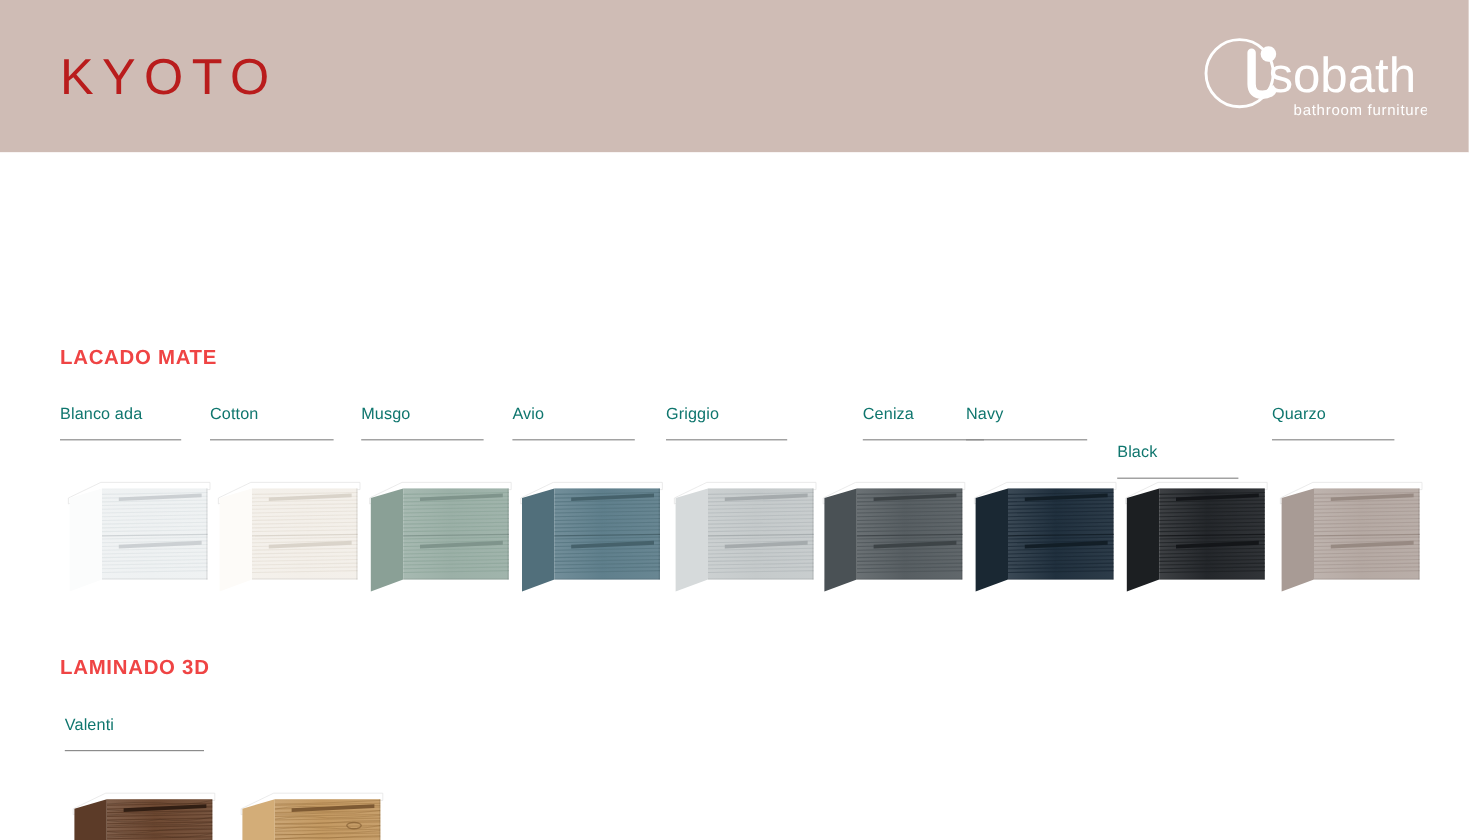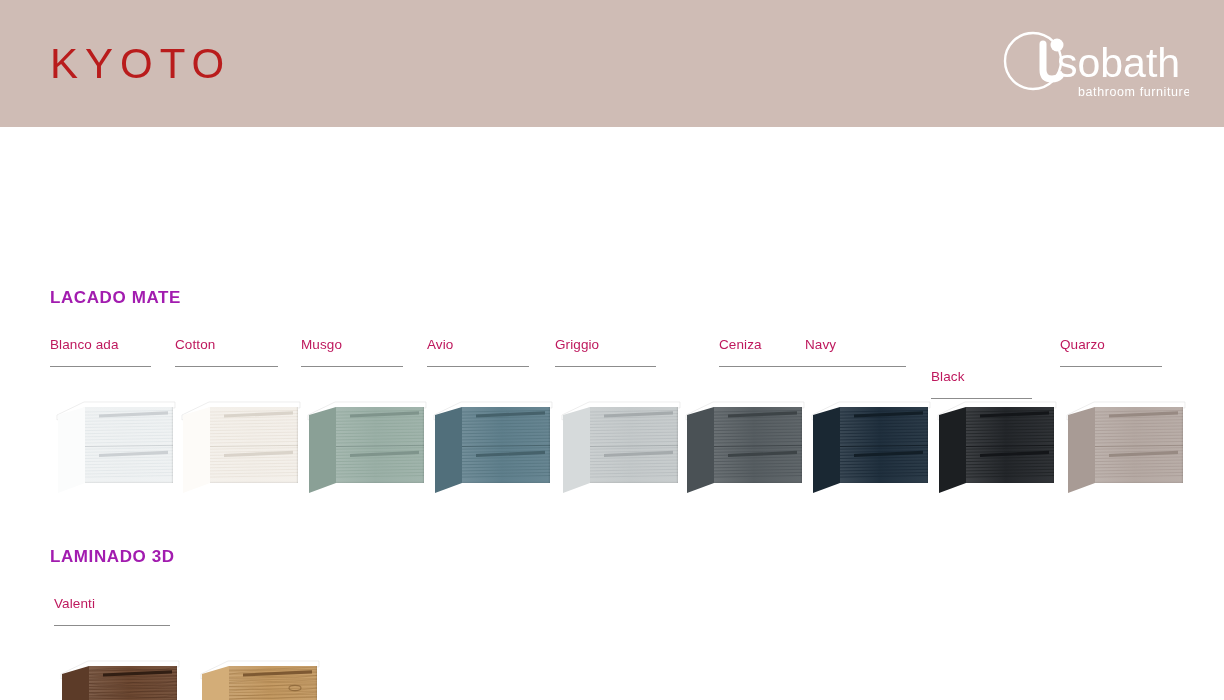--- a/index.html
+++ b/index.html
@@ -36,38 +36,38 @@
     width: 190px; height: 88px;
   }
   .brand-logo svg { display: block; width: 190px; height: 88px; }
 
   
   .content { position: relative; width: 1224px; height: 573px; background: #fff; }
 
   .section-heading {
     position: absolute;
     left: 50px;
-    color: #a21caf;
+    color: #ef4444;
     font-size: 17px;
     font-weight: bold;
     letter-spacing: 0.6px;
     white-space: nowrap;
   }
   .section-heading.s1 { top: 161px; }
   .section-heading.s2 { top: 420px; }
 
   .swatch-row { position: absolute; left: 0; width: 1224px; }
   .swatch-row.r1 { top: 210px; }
   .swatch-row.r2 { top: 469px; }
 
   .swatch { position: absolute; top: 0; }
   .swatch-label {
     display: block;
     font-size: 13.5px;
-    color: #be185d;
+    color: #0f766e;
     letter-spacing: 0.1px;
     line-height: 16px;
     white-space: nowrap;
     padding-bottom: 13px;
     border-bottom: 1px solid #8c8c8c;
   }
 
   
   .unit-wrap { position: absolute; top: 54px; left: 0; width: 130px; height: 110px; }
   .unit-wrap svg { display: block; width: 130px; height: 110px; }

